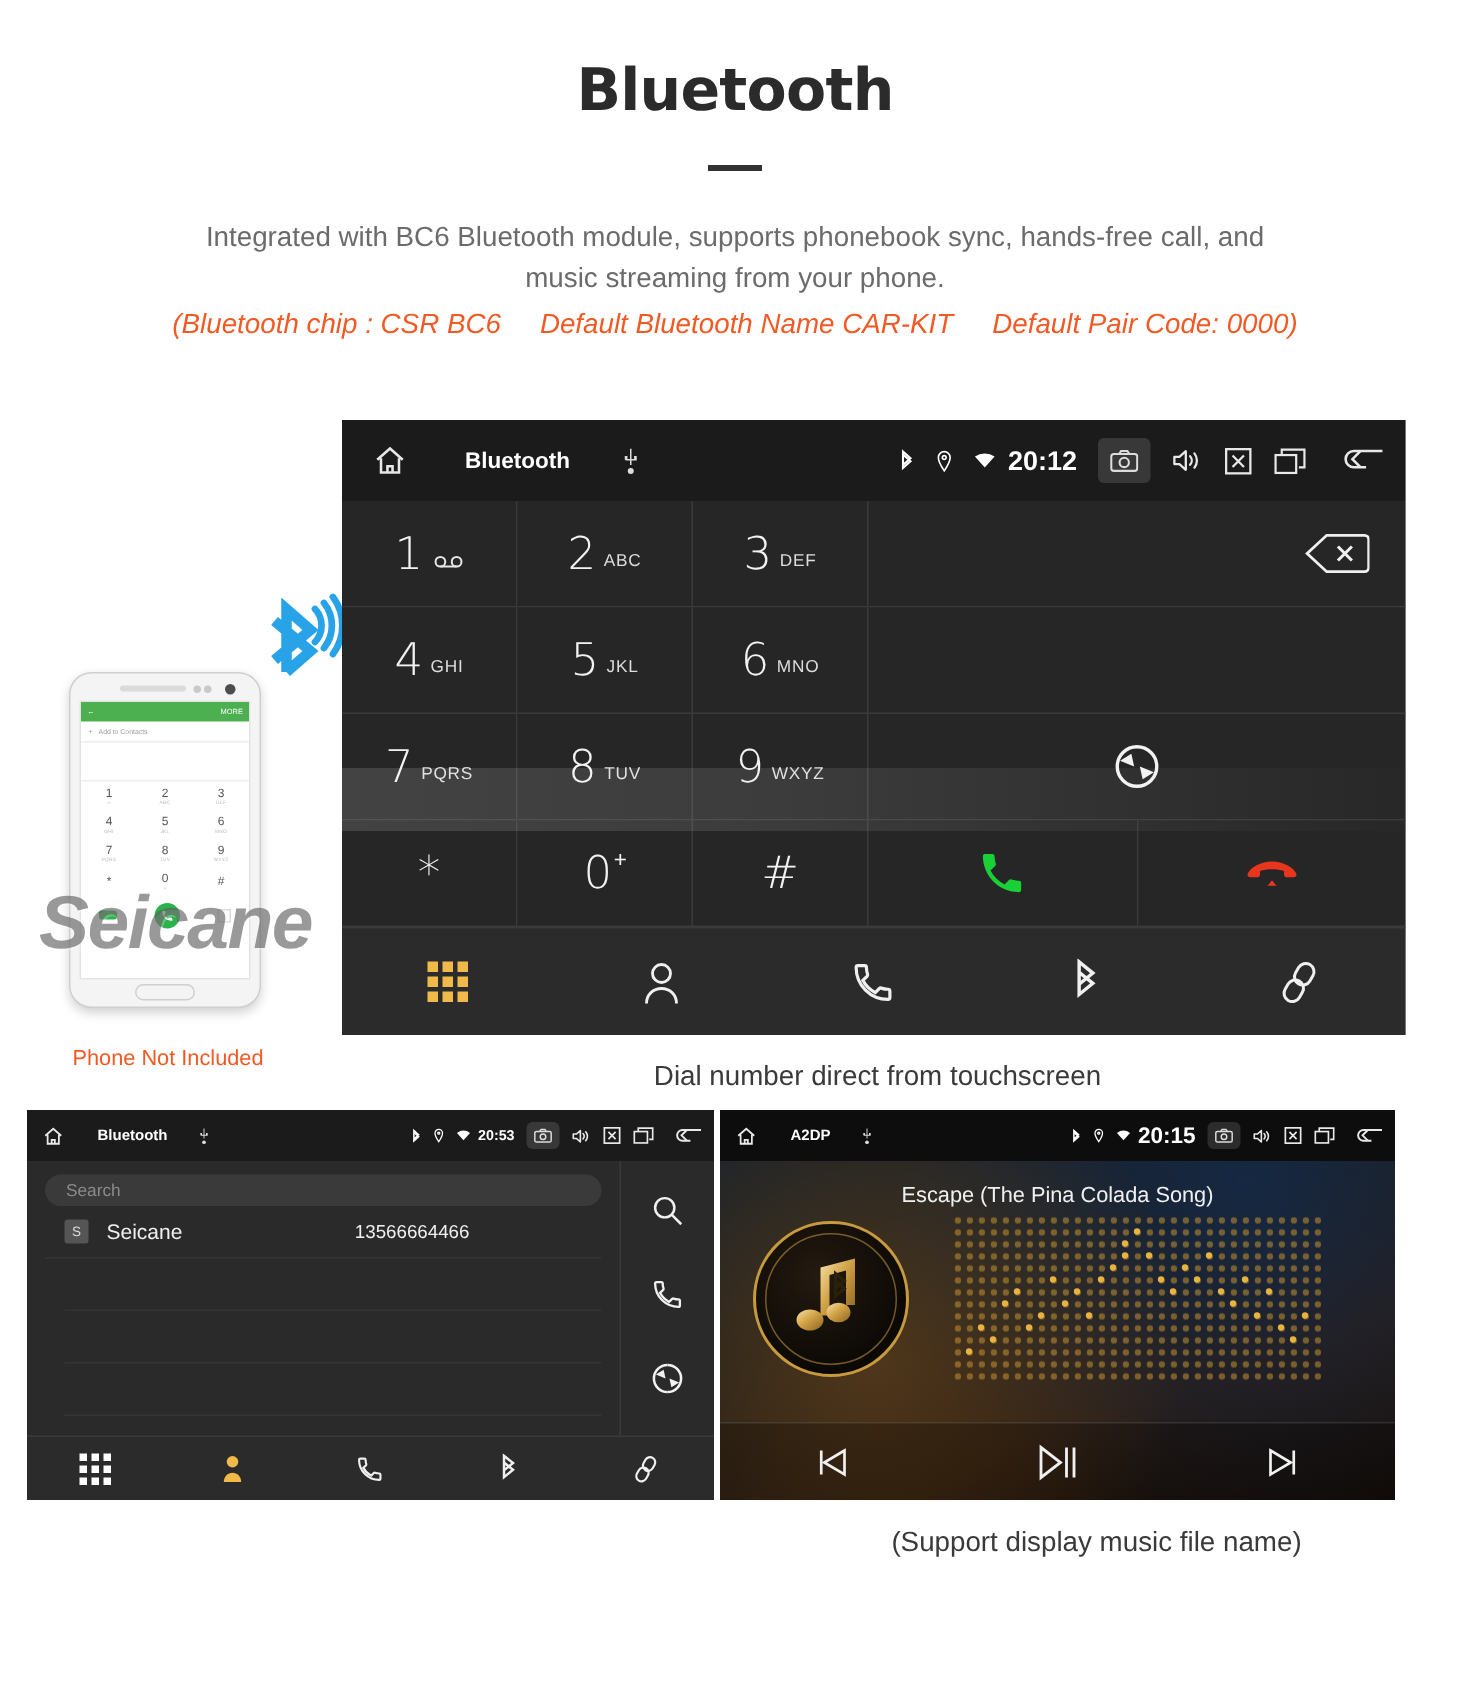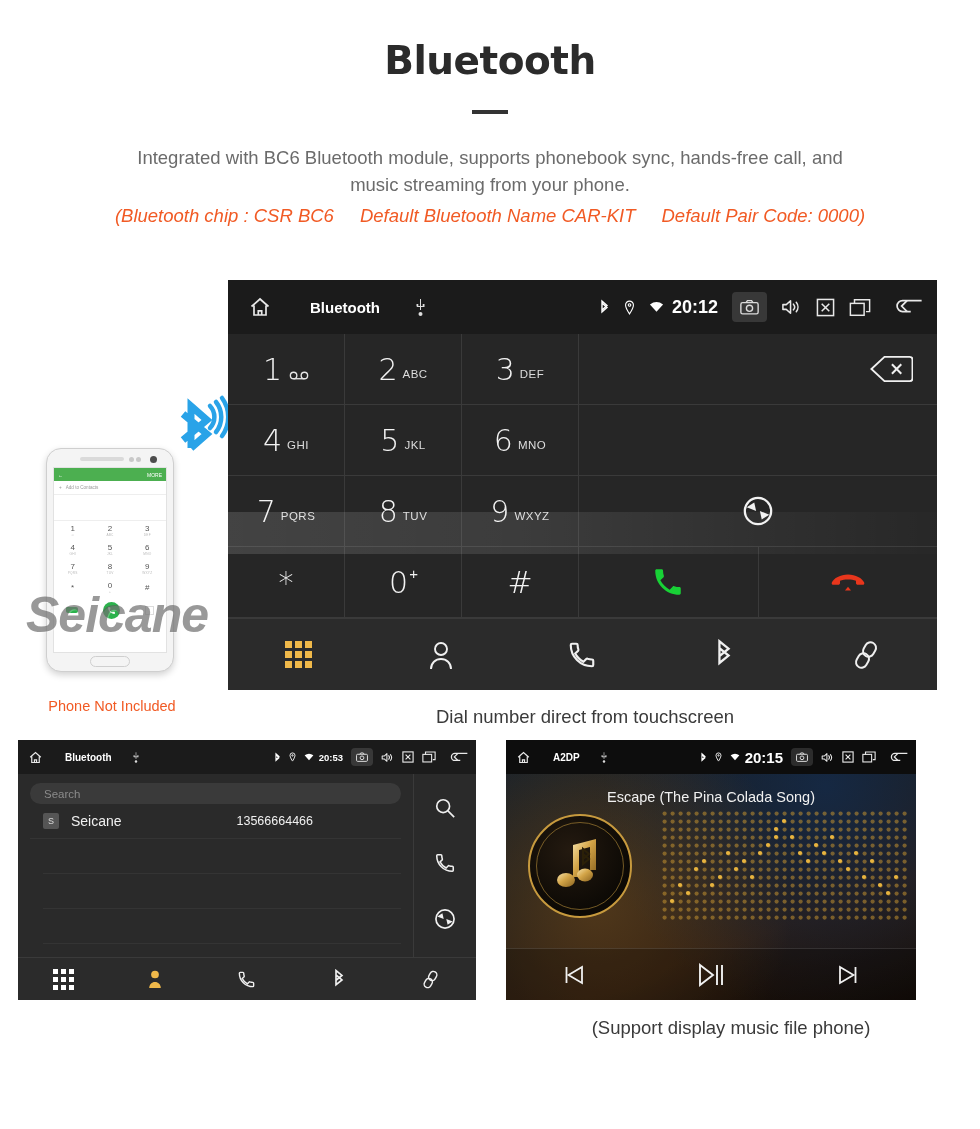--- a/index.html
+++ b/index.html
@@ -187,22 +187,22 @@
   .pb-badge{ width:16px;height:16px; background:#555; color:#ddd; font-size:9px;
              display:flex;align-items:center;justify-content:center; border-radius:2px;}
   .pb-name{ color:#f0f0f0; font-size:14px; margin-left:12px;}
   .pb-num{ color:#f0f0f0; font-size:12.5px; margin-left:auto; margin-right:88px;}
   .pb-empty{ height:35px; border-bottom:1px solid #343434; margin-left:13px;}
   .pb-side{ width:62px; display:flex; flex-direction:column; align-items:center; justify-content:space-around; padding:8px 0;}
   .pb-panel .navbar{ height:43px; }
 
   
   .mu-panel{
-    position:absolute; left:506px; top:740px;
-    width:410px; height:260px; overflow:hidden;
+    position:absolute; left:480px; top:740px;
+    width:450px; height:260px; overflow:hidden;
     background:
       radial-gradient(circle at 22% 62%, rgba(120,80,30,.55), rgba(0,0,0,0) 55%),
       radial-gradient(circle at 78% 18%, rgba(20,45,80,.75), rgba(0,0,0,0) 60%),
       linear-gradient(160deg, #13202e 0%, #1a1a1a 40%, #2a1a10 70%, #140d08 100%);
   }
   .mu-panel .statusbar{ height:34px; padding:0 8px 0 10px; background:#0d0d0d;}
   .mu-panel .sb-title{ font-size:10px; margin-left:22px;}
   .mu-panel .sb-usb{ margin-left:20px;}
   .mu-panel .sb-right > *{ margin-left:8px;}
   .mu-panel .sb-clock{ font-size:15px; font-weight:bold; margin-left:5px;}
@@ -833,14 +833,14 @@
     <div class="c">
       <svg width="26" height="26" viewBox="0 0 26 26">
         <path d="M5 5 L18.5 13 L5 21 Z" fill="none" stroke="#f0f0f0" stroke-width="1.8"></path>
         <path d="M20.5 5v16" stroke="#f0f0f0" stroke-width="1.8"></path>
       </svg>
     </div>
   </div>
 </div>
 
 <div class="cap" style="left:506px; top:1014px; width:450px;">
-  <div>(Support display music file phone)</div>
+  <div>(Support display music file name)</div>
 </div>
 
 </body></html>

